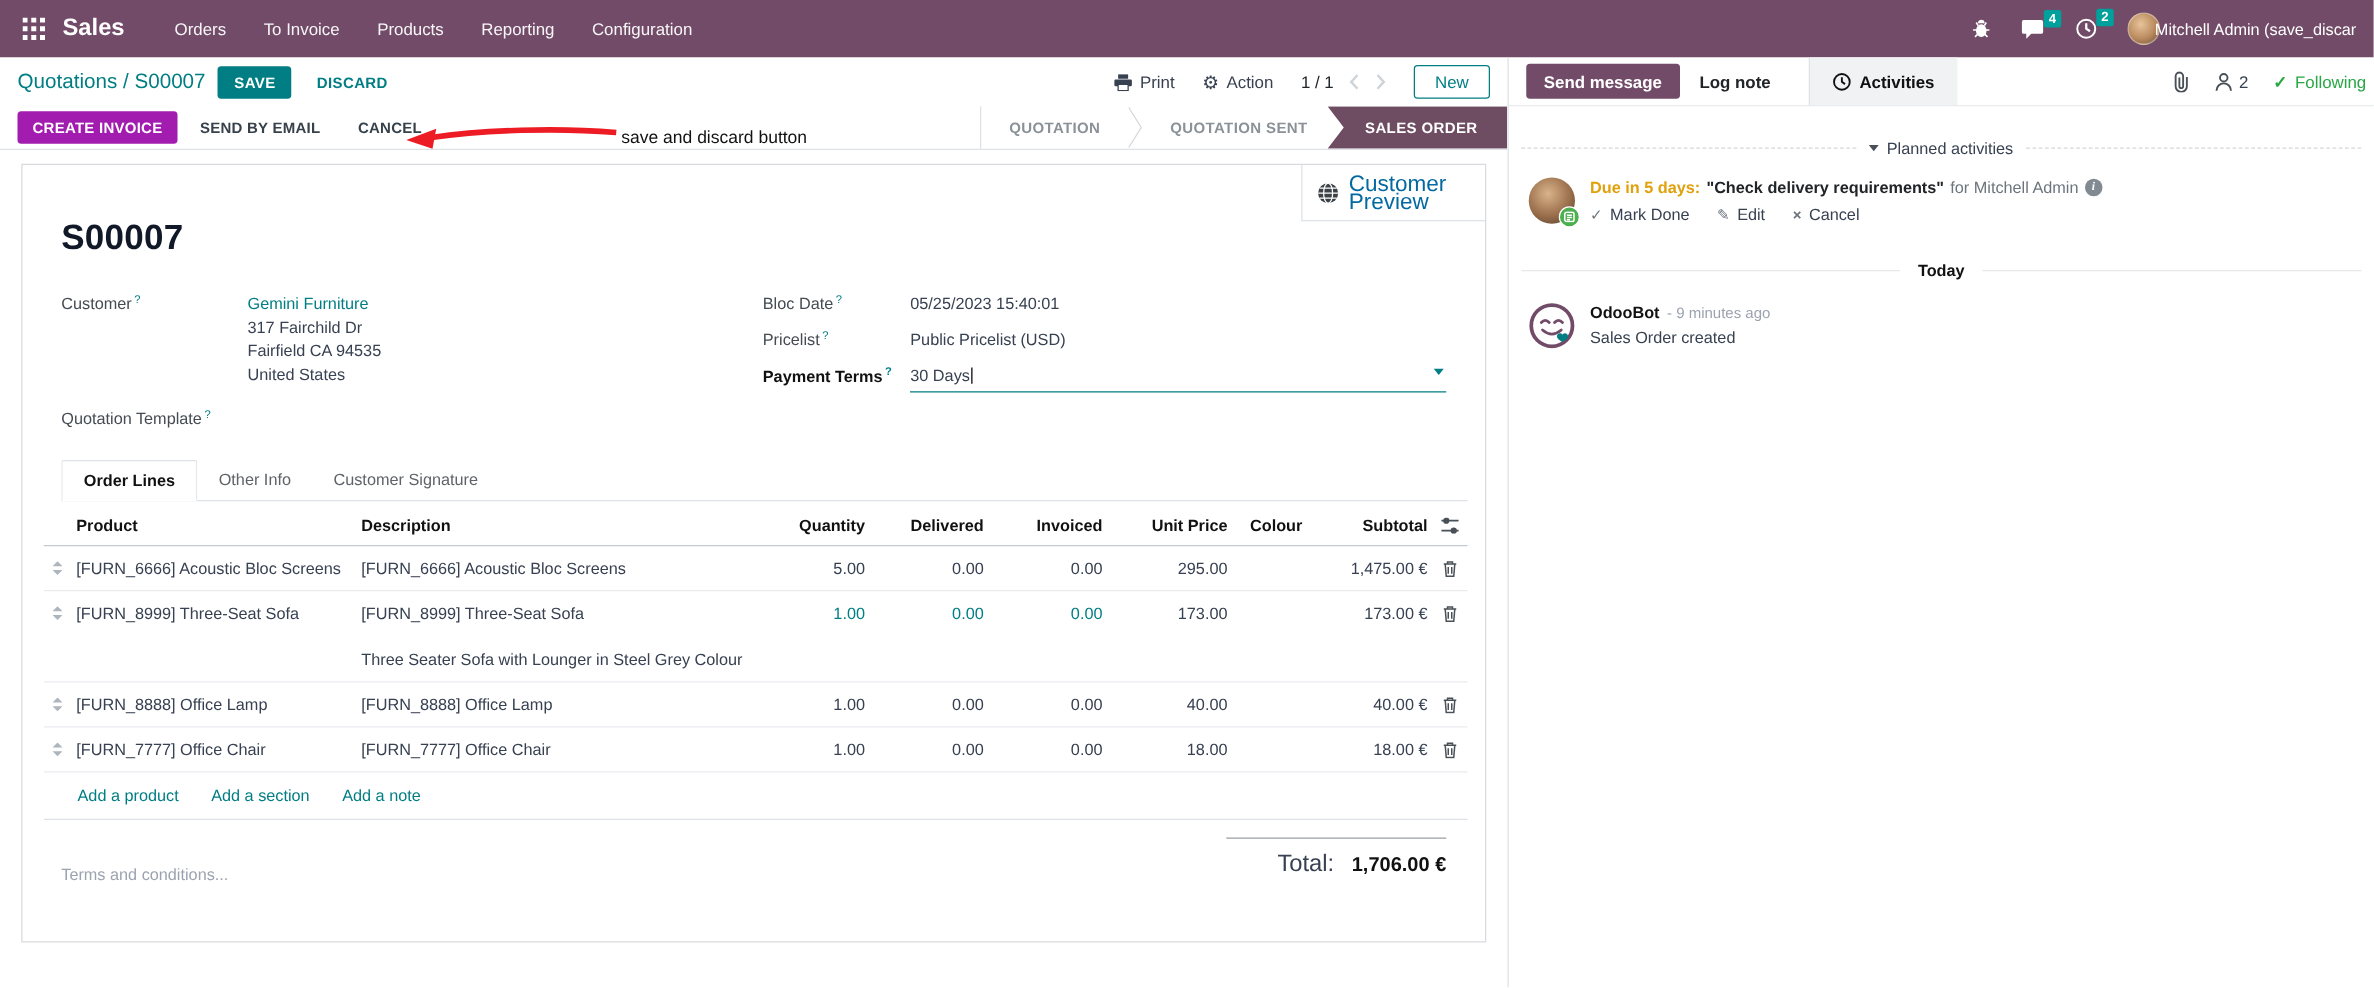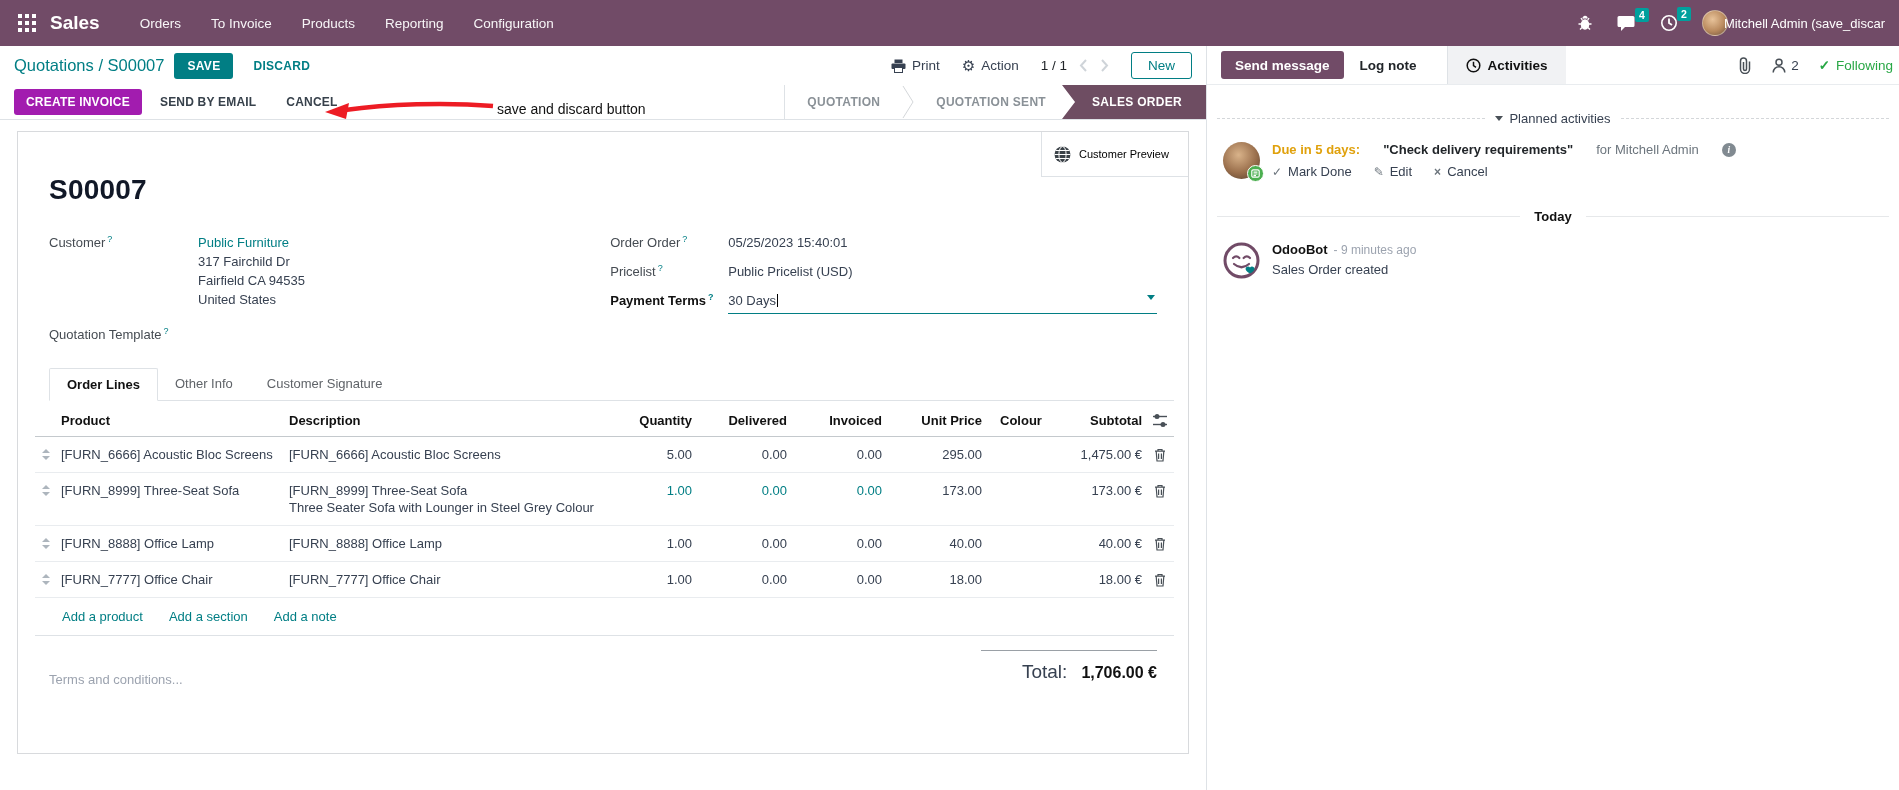--- a/index.html
+++ b/index.html
@@ -58,21 +58,21 @@
     letter-spacing:.3px; padding:0 22px; cursor:pointer; }
   .step-sep { display:flex; align-items:center; }
   .step.active { background:#6e4d62; color:#fff; padding:0 24px 0 30px;
     clip-path:polygon(0 0,100% 0,100% 100%,0 100%,13px 50%); margin-left:-6px; }
 
   
   .sheet-wrap { padding:11px 17px 0 17px; }
   .sheet { position:relative; background:#fff; border:1px solid #d8dadd; min-height:623px; }
   .cust-preview { position:absolute; top:0; right:0; width:147px; height:45px;
     border-left:1px solid #dee2e6; border-bottom:1px solid #dee2e6; display:flex;
-    align-items:center; gap:8px; padding:0 12px; cursor:pointer; color:#000000; font-size:11px; line-height:14px;text-align:center; }
+    align-items:center; gap:8px; padding:0 12px; cursor:pointer; color:#0369a1; font-size:18px; line-height:14px; }
   .sheet h1 { font-size:28px; font-weight:700; color:#111827; margin:42px 0 0 31px; letter-spacing:.2px; }
 
   .fields { display:flex; margin:27px 31px 0 31px; }
   .fgroup { display:grid; grid-template-columns:149px 1fr; row-gap:10px; align-content:start; }
   .fgroup.left  { width:530px; }
   .fgroup.right { width:556px; margin-left:40px; }
   .fgroup.right { grid-template-columns:118px 1fr; }
   .flabel { color:#454b52; font-weight:500; font-size:13px; padding-top:1px; }
   .flabel sup { color:#017e84; font-size:9px; margin-left:2px; }
   .flabel.strong { font-weight:700; color:#111; }
@@ -95,21 +95,21 @@
   .ol-grid { display:grid; grid-template-columns:22px 228px 1fr 90px 95px 95px 100px 85px 75px 28px;
     align-items:start; }
   .ol-head { border-bottom:1px solid #c4c9cd; }
   .ol-head .cell { font-weight:700; color:#111; padding:8px 4px; font-size:13px; }
   .cell { padding:10px 4px; font-size:13px; color:#374151; }
   .cell.num, .cell.r { text-align:right; }
   .cell.taxes { padding-left:14px; }
   .ol-row { border-bottom:1px solid #e9ecef; cursor:pointer; }
   .ol-row .handle { padding-top:12px; display:flex; justify-content:center; cursor:grab; }
   .desc2:empty { display:none; }
-  .desc2 { display:block; margin-top:2px; }
+  .desc2 { display:block; margin-top:22px; }
   .teal { color:#017e84 !important; }
   .cell.actions { display:flex; justify-content:center; padding-top:11px; cursor:pointer; }
   .add-links { display:flex; gap:26px; padding:11px 4px 11px 27px; border-bottom:1px solid #dee2e6; }
   .add-links span { color:#017e84; font-size:13px; cursor:pointer; }
 
   
   .sheet-foot { display:flex; margin:14px 31px 0 31px; align-items:flex-start; }
   .terms { color:#9ca3af; font-size:13px; margin-top:22px; cursor:text; }
   .totals { margin-left:auto; width:176px; border-top:1px solid #9aa0a6; padding-top:10px;
     display:flex; align-items:baseline; justify-content:flex-end; gap:14px; }
@@ -134,21 +134,21 @@
   .planned-head::before, .planned-head::after { content:""; flex:1; border-top:1px dashed #d4d7da; }
   .ph-caret { width:0; height:0; border-left:4px solid transparent; border-right:4px solid transparent;
     border-top:5px solid #495057; margin-right:-4px; }
 
   .activity { display:flex; gap:12px; padding:16px 16px 0 16px; }
   .act-avatar { position:relative; width:37px; height:37px; flex:none; }
   .act-avatar .photo { width:37px; height:37px; border-radius:50%;
     background:radial-gradient(circle at 42% 35%, #d9b38a 0%, #9a6f4c 55%, #4e3a2a 100%); }
   .act-badge { position:absolute; right:-4px; bottom:-3px; width:17px; height:17px; border-radius:50%;
     background:#4caf50; border:1.5px solid #fff; display:flex; align-items:center; justify-content:center; }
-  .act-line1 { font-size:13px; color:#6c757d; display:flex; align-items:center; gap:23px; flex-wrap:wrap; }
+  .act-line1 { font-size:13px; color:#6c757d; display:flex; align-items:center; gap:5px; flex-wrap:wrap; }
   .due { color:#e0a10c; font-weight:700; }
   .summary { color:#212529; font-weight:700; }
   .info-dot { width:14px; height:14px; border-radius:50%; background:#818a91; color:#fff;
     font-size:9.5px; font-style:italic; font-weight:700; display:inline-flex; align-items:center;
     justify-content:center; cursor:pointer; font-family:"Liberation Serif", serif; }
   .act-line2 { margin-top:7px; display:flex; gap:22px; font-size:13px; color:#374151; }
   .act-line2 span.lnk { display:flex; gap:6px; align-items:center; cursor:pointer; }
   .mini-ic { color:#6c757d; font-size:12px; }
 
   .day-divider { display:flex; align-items:center; gap:14px; margin:30px 10px 0 10px;
@@ -300,34 +300,34 @@
       </div>
 
       <h1>S00007</h1>
 
       <div class="fields">
         <div class="fgroup left">
           <div class="flabel">
             <span>Customer</span><sup>?</sup>
           </div>
           <div class="fvalue">
-            <div class="link">Public Furniture</div>
+            <div class="link">Gemini Furniture</div>
             <div>317 Fairchild Dr</div>
             <div>Fairfield CA 94535</div>
             <div>United States</div>
           </div>
           <div class="flabel" style="margin-top:6px;">
             <span>Quotation Template</span><sup>?</sup>
           </div>
           <div class="fvalue" style="margin-top:6px;"></div>
         </div>
 
         <div class="fgroup right">
           <div class="flabel">
-            <span>Order Order</span><sup>?</sup>
+            <span>Bloc Date</span><sup>?</sup>
           </div>
           <div class="fvalue">05/25/2023 15:40:01</div>
           <div class="flabel">
             <span>Pricelist</span><sup>?</sup>
           </div>
           <div class="fvalue">Public Pricelist (USD)</div>
           <div class="flabel strong">
             <span>Payment Terms</span><sup>?</sup>
           </div>
           <div class="fvalue pt-field">

